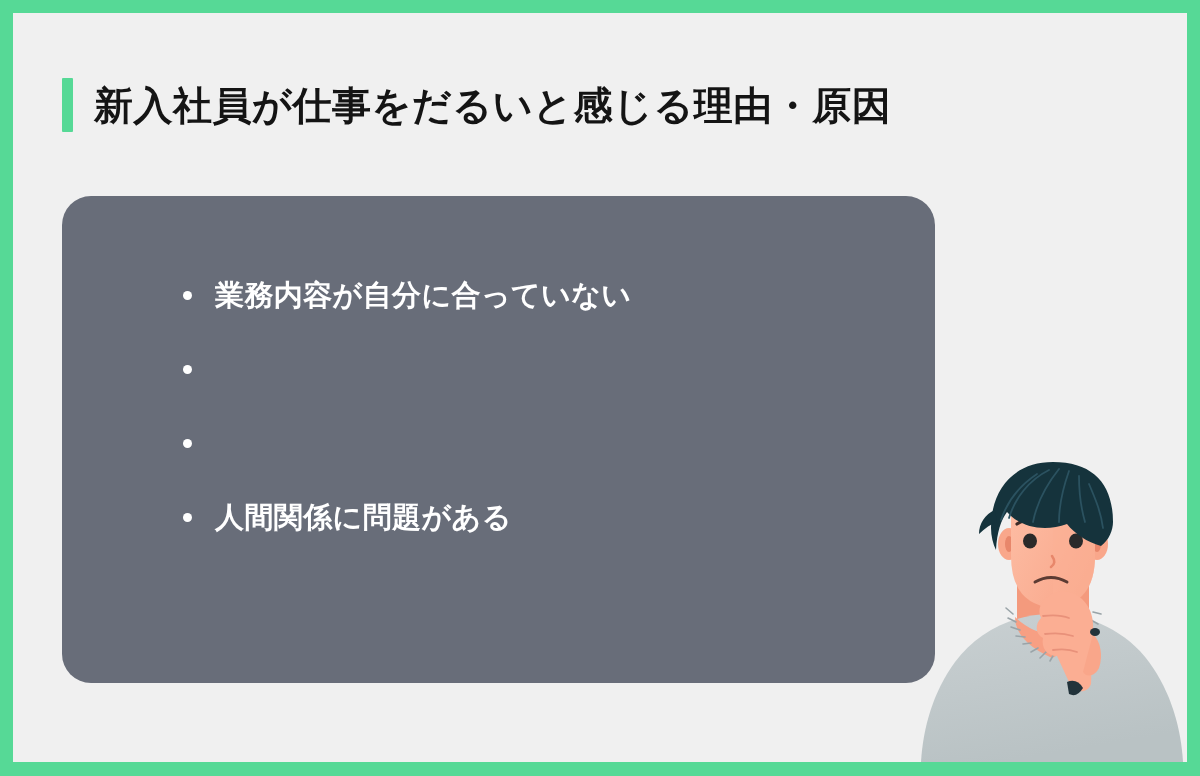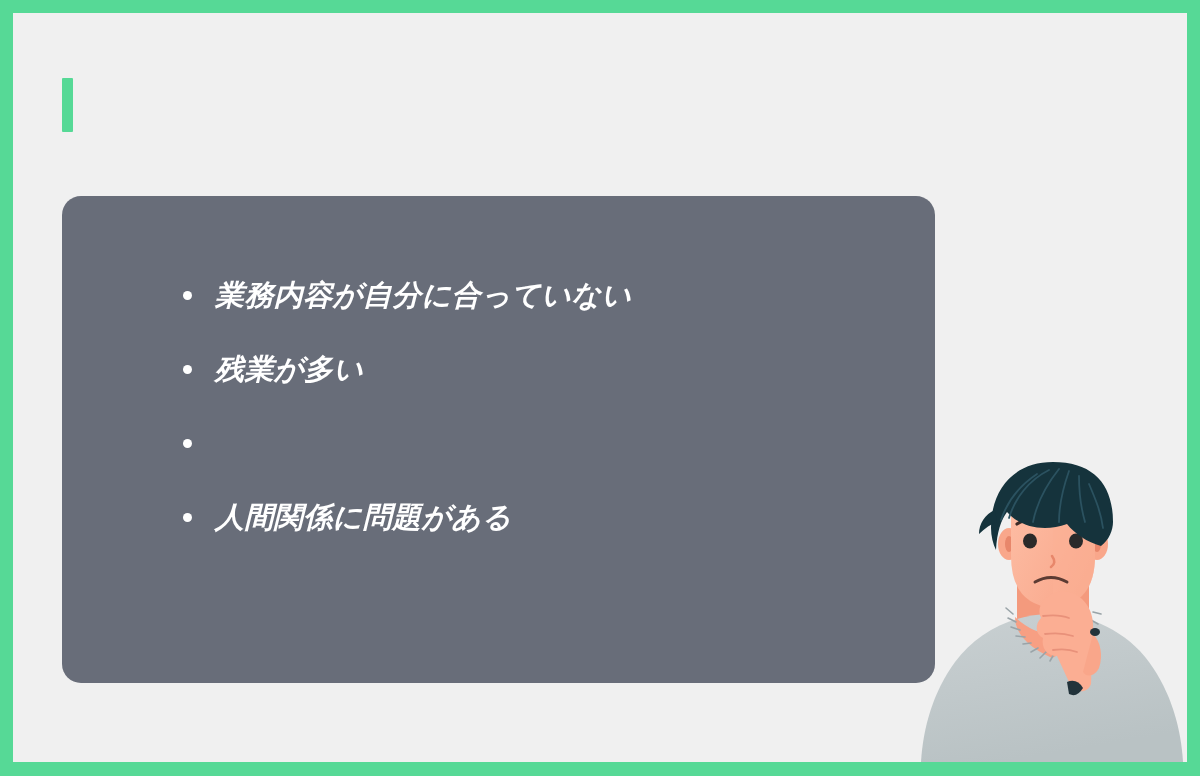--- a/index.html
+++ b/index.html
@@ -42,22 +42,21 @@
     letter-spacing: 0.5px;
     white-space: nowrap;
     line-height: 1;
   }
   
   #list-card {
     position: absolute;
     left: 49px; top: 183px;
     width: 873px; height: 487px;
     background: #686d79;
-    border-radius: 19px;
-    font-style: italic;
+    border-radius: 29px;
   }
   #list {
     position: absolute;
     left: 121px; top: 62px;
     list-style: none;
   }
   #list li {
     display: flex;
     align-items: center;
     height: 74px;
@@ -85,31 +84,31 @@
   }
 </style>
 </head>
 <body>
 
 <div id="slide">
   <div id="inner">
 
     <div id="title-row">
       <div id="accent-bar"></div>
+      <h1 id="page-title">新入社員が仕事をだるいと感じる理由・原因</h1>
     </div>
 
     <div id="list-card">
       <ul id="list">
         <li>
           <span class="bullet"></span>
           <span class="li-text">業務内容が自分に合っていない</span>
         </li>
         <li>
           <span class="bullet"></span>
-          <span class="li-text">残業が多い</span>
         </li>
         <li>
           <span class="bullet"></span>
         </li>
         <li>
           <span class="bullet"></span>
           <span class="li-text">人間関係に問題がある</span>
         </li>
       </ul>
     </div>

